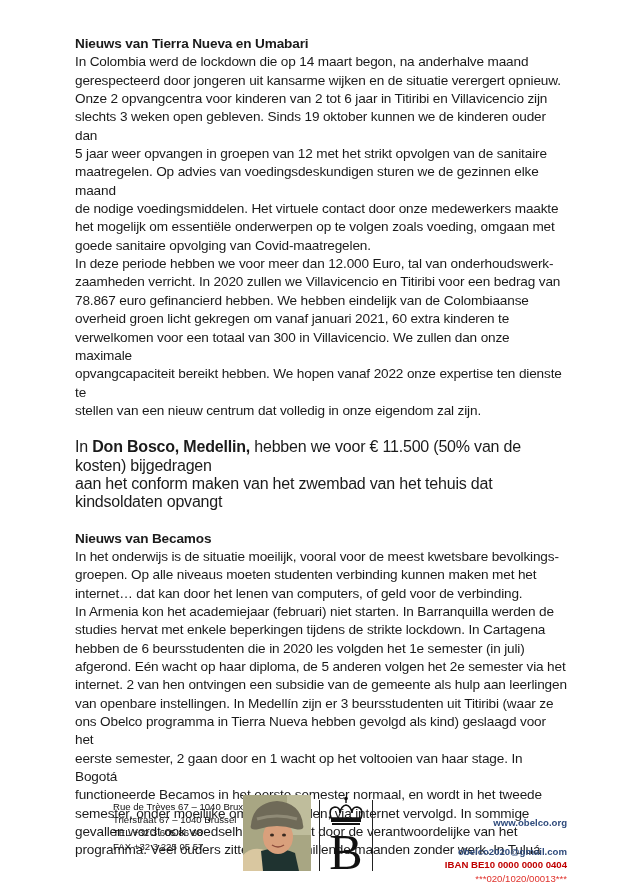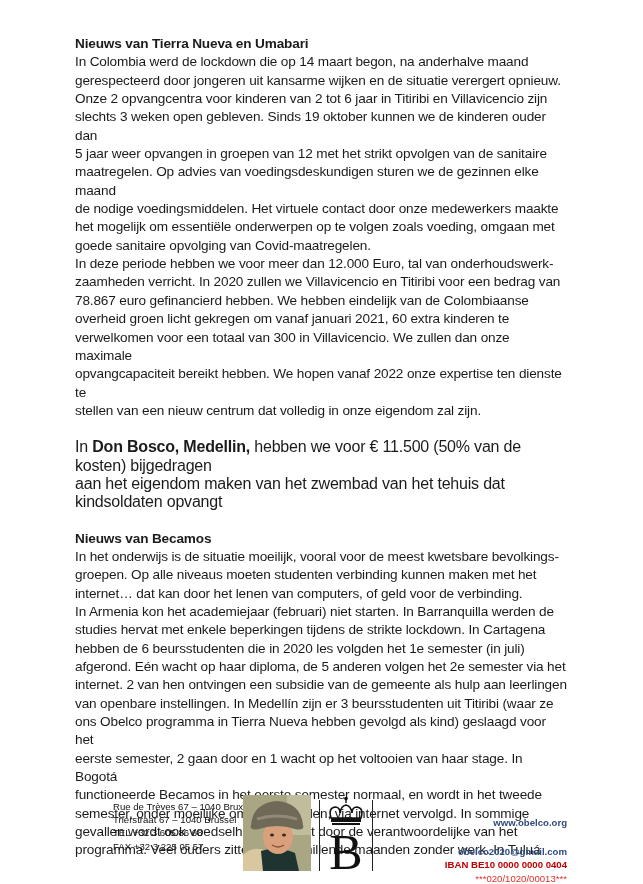--- a/index.html
+++ b/index.html
@@ -61,21 +61,21 @@
       <p>zaamheden verricht. In 2020 zullen we Villavicencio en Titiribi voor een bedrag van</p>
       <p>78.867 euro gefinancierd hebben. We hebben eindelijk van de Colombiaanse</p>
       <p>overheid groen licht gekregen om vanaf januari 2021, 60 extra kinderen te</p>
       <p>verwelkomen voor een totaal van 300 in Villavicencio. We zullen dan onze maximale</p>
       <p>opvangcapaciteit bereikt hebben. We hopen vanaf 2022 onze expertise ten dienste te</p>
       <p>stellen van een nieuw centrum dat volledig in onze eigendom zal zijn.</p>
     </div>
   <div class="gap"></div>
   <div class="donbosco">
     <p><span>In </span><b>Don Bosco, Medellin,</b><span> hebben we voor € 11.500 (50% van de kosten) bijgedragen</span></p>
-    <p>aan het eigendom maken van het zwembad van het tehuis dat kindsoldaten opvangt</p>
+    <p>aan het conform maken van het zwembad van het tehuis dat kindsoldaten opvangt</p>
   </div>
   <div class="gap"></div>
   <p class="heading">Nieuws van Becamos</p>
   <div id="s2">
       <p>In het onderwijs is de situatie moeilijk, vooral voor de meest kwetsbare bevolkings-</p>
       <p>groepen. Op alle niveaus moeten studenten verbinding kunnen maken met het</p>
       <p>internet… dat kan door het lenen van computers, of geld voor de verbinding.</p>
       <p>In Armenia kon het academiejaar (februari) niet starten. In Barranquilla werden de</p>
       <p>studies hervat met enkele beperkingen tijdens de strikte lockdown. In Cartagena</p>
       <p>hebben de 6 beursstudenten die in 2020 les volgden het 1e semester (in juli)</p>

